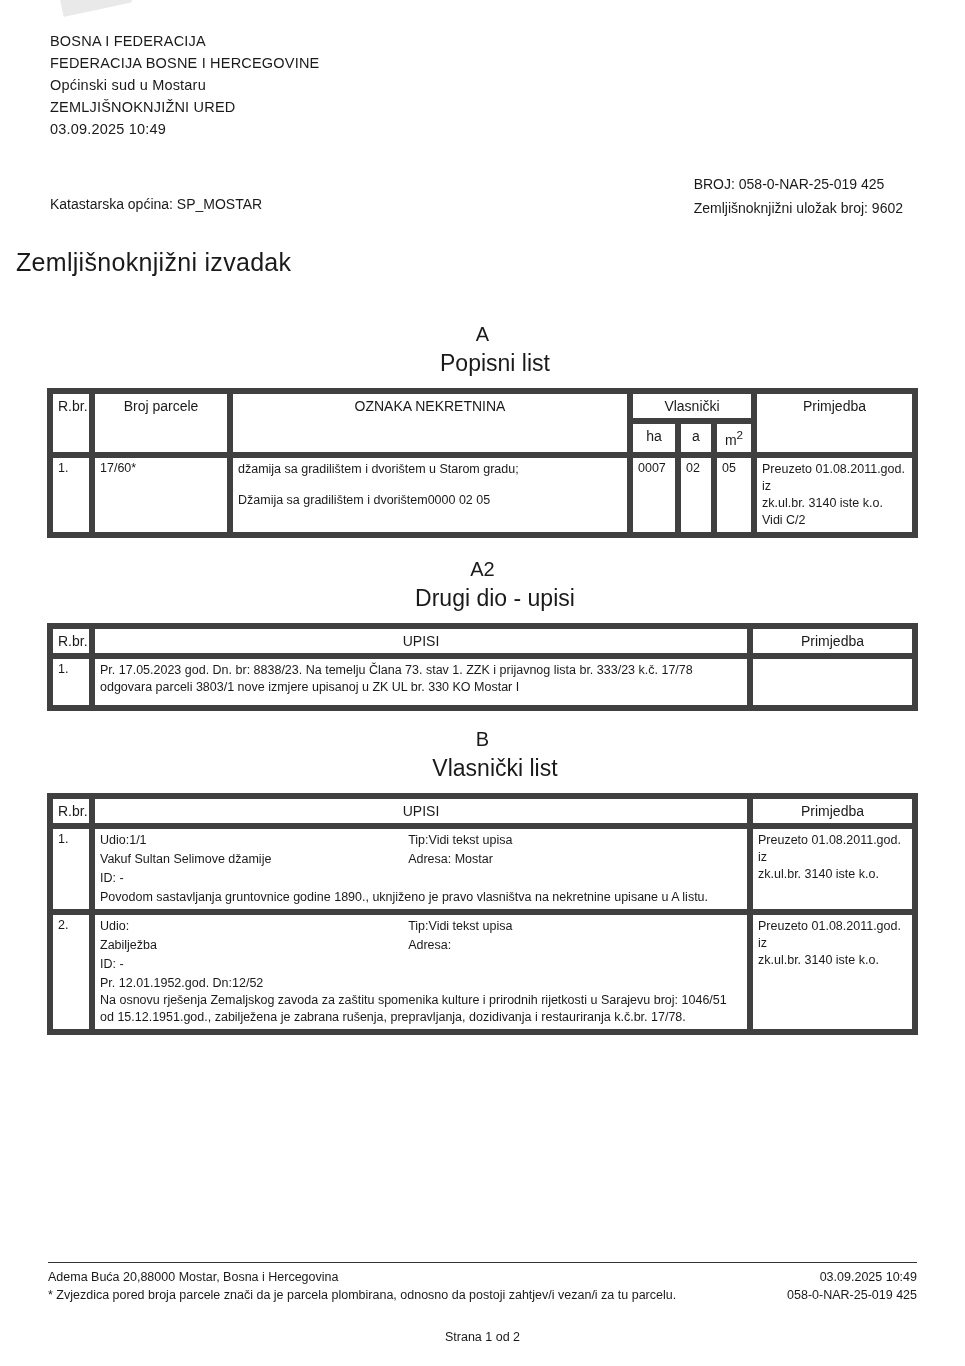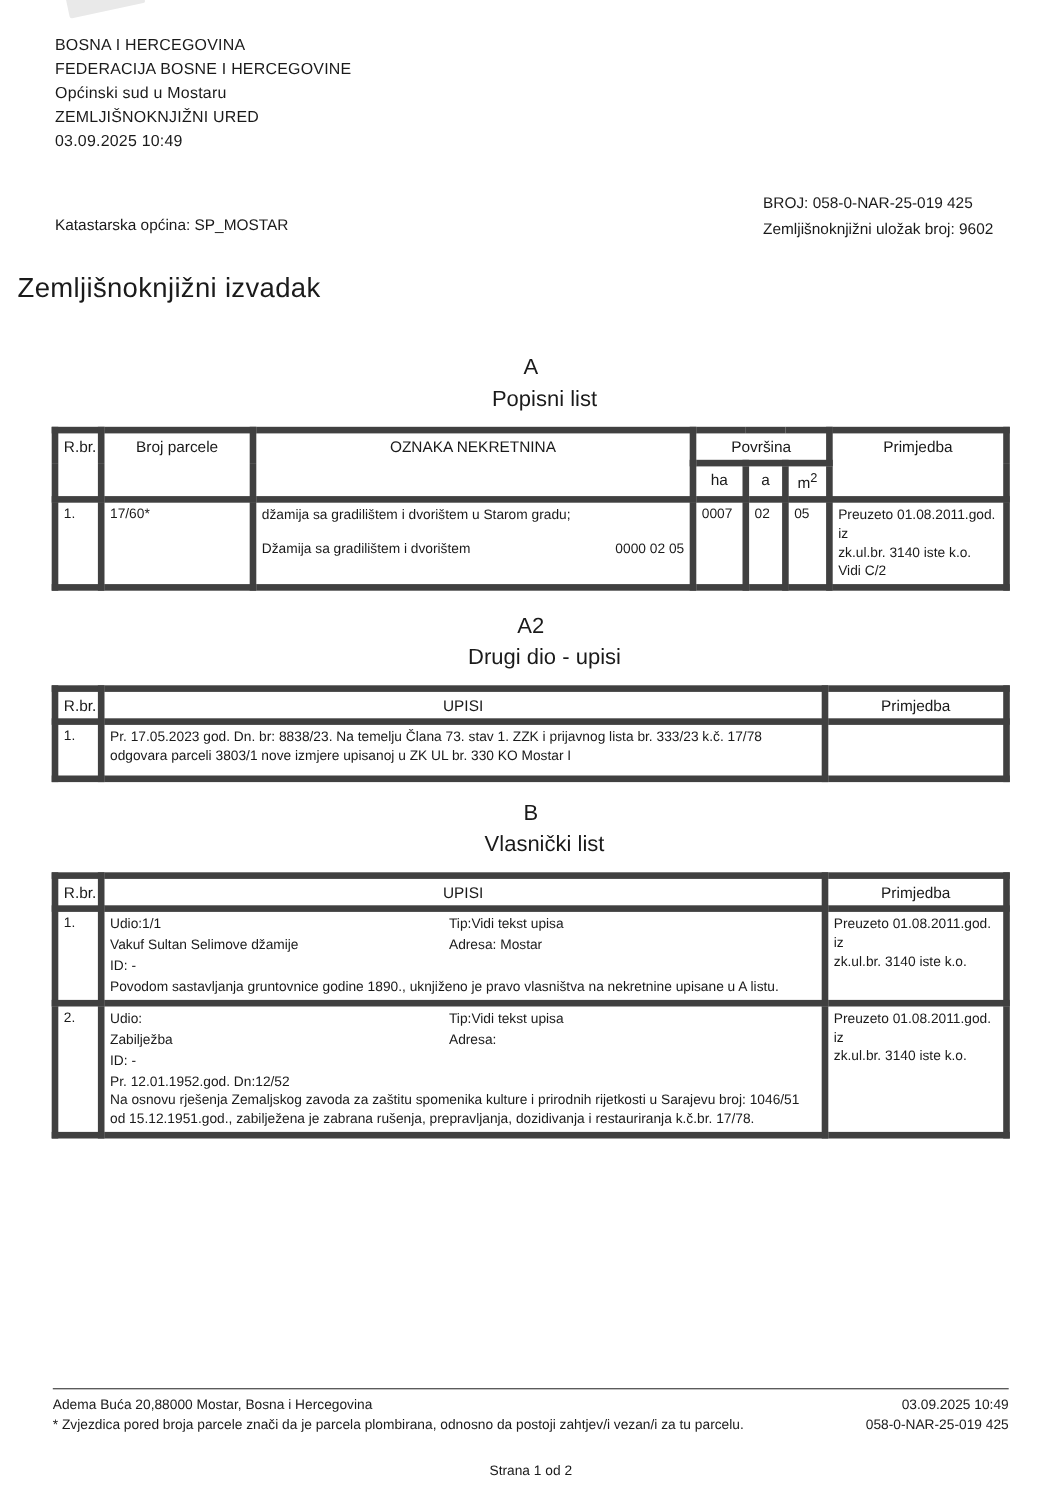--- a/index.html
+++ b/index.html
@@ -68,21 +68,21 @@
     letter-spacing: 0.3px;
   }
 
   .section-letter {
     text-align: center;
     font-size: 20px;
     line-height: 28px;
   }
   .section-name {
     text-align: center;
-    font-size: 20px;
+    font-size: 23px;
     line-height: 30px;
     margin-left: 25px;
   }
 
   .sec-a { position: absolute; top: 320px; left: 0; width: 965px; }
   .sec-a2 { position: absolute; top: 555px; left: 0; width: 965px; }
   .sec-b { position: absolute; top: 725px; left: 0; width: 965px; }
 
   table.grid {
     border-collapse: collapse;
@@ -103,21 +103,20 @@
     font-size: 14px;
     padding: 4px 5px;
   }
   th.small { font-size: 13px; }
   .c { text-align: center; }
 
   .cellline { line-height: 17px; }
 
   .a-oznaka-inner {
     display: flex;
-    justify-content: space-between;
   }
 
   .footer {
     position: absolute;
     left: 48px;
     right: 48px;
     bottom: 62px;
     font-size: 12.5px;
     border-top: 1px solid #333;
     padding-top: 5px;
@@ -140,21 +139,21 @@
   .mt2 { margin-top: 2px; }
 </style>
 </head>
 <body>
 
 <div class="page">
 
   <div class="scan-artifact"></div>
 
   <div class="header-block">
-    <div>BOSNA I HERCEGOVINA</div>
+    <div>BOSNA I FEDERACIJA</div>
     <div>FEDERACIJA BOSNE I HERCEGOVINE</div>
     <div>Općinski sud u Mostaru</div>
     <div>ZEMLJIŠNOKNJIŽNI URED</div>
     <div>03.09.2025 10:49</div>
   </div>
 
   <div class="meta-right">
     <div>BROJ: 058-0-NAR-25-019 425</div>
     <div>Zemljišnoknjižni uložak broj: 9602</div>
   </div>
@@ -175,21 +174,21 @@
         <col style="width:48px">
         <col style="width:36px">
         <col style="width:40px">
         <col style="width:161px">
       </colgroup>
       <tbody>
           <tr>
         <th rowspan="2">R.br.</th>
         <th rowspan="2">Broj parcele</th>
         <th rowspan="2">OZNAKA NEKRETNINA</th>
-        <th colspan="3">Površina</th>
+        <th colspan="3">Vlasnički</th>
         <th rowspan="2">Primjedba</th>
       </tr>
       <tr>
         <th class="small">ha</th>
         <th class="small">a</th>
         <th class="small"><span>m</span><sup>2</sup></th>
       </tr>
       <tr>
         <td class="c">1.</td>
         <td class="c">17/60*</td>

